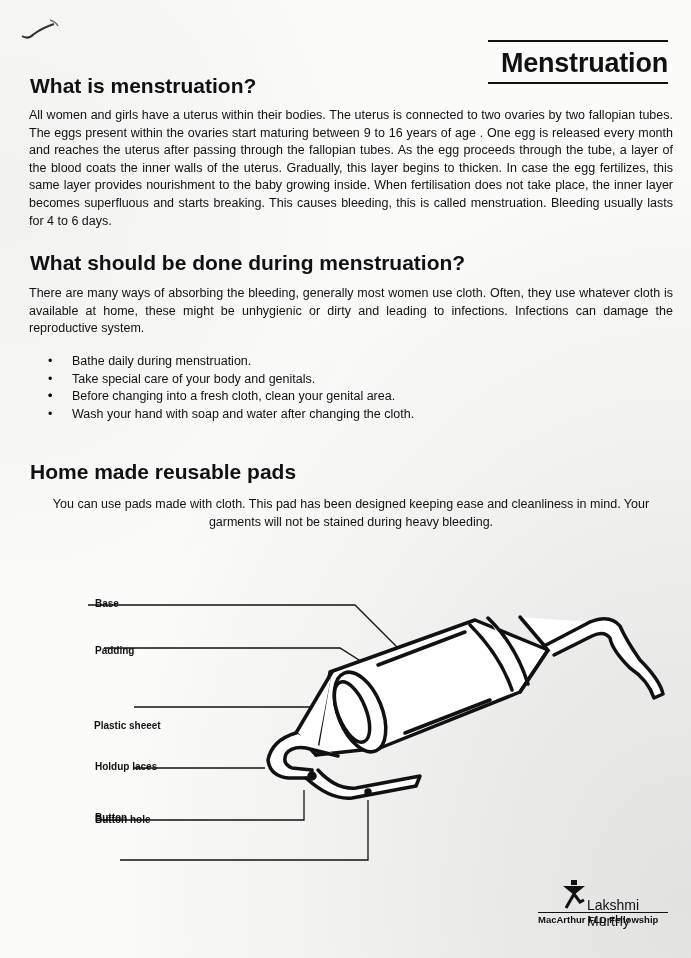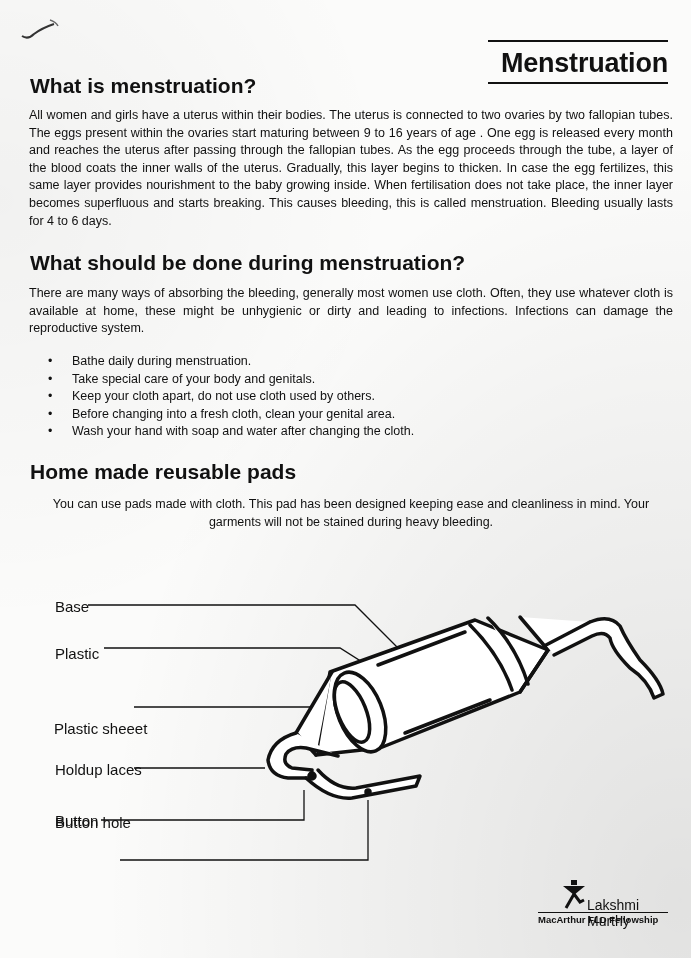--- a/index.html
+++ b/index.html
@@ -31,21 +31,21 @@
     position:absolute; left:29px; width:644px;
     font-size:12.5px; line-height:17.6px; text-align:justify;
   }
   .bullets {
     position:absolute; left:48px; top:353px; margin:0; padding:0; list-style:none;
     font-size:12.5px; line-height:17.6px;
   }
   .bullets li { position:relative; padding-left:24px; }
   .bullets li .dot { position:absolute; left:0; top:0; }
   .label {
-    position:absolute; font-size:15px; font-weight:normal; color:#111;
+    position:absolute; font-size:10px; font-weight:bold; color:#111;margin-left:40px;
   }
   .diagram { position:absolute; left:0; top:570px; }
   .logo {
     position:absolute; left:538px; top:880px; width:140px; height:50px;
   }
   .logo .name {
     position:absolute; left:49px; top:17px; font-size:14px; font-weight:normal;
   }
   .logo .rule {
     position:absolute; left:0; top:32px; width:130px; border-top:1px solid #111;
@@ -70,21 +70,21 @@
 
 <div class="h2" style="top:74px;">What is menstruation?</div>
 <div class="para" style="top:107px;">All women and girls have a uterus within their bodies. The uterus is connected to two ovaries by two fallopian tubes. The eggs present within the ovaries start maturing between 9 to 16 years of age . One egg is released every month and reaches the uterus after passing through the fallopian tubes. As the egg proceeds through the tube, a layer of the blood coats the inner walls of the uterus. Gradually, this layer begins to thicken. In case the egg fertilizes, this same layer provides nourishment to the baby growing inside. When fertilisation does not take place, the inner layer becomes superfluous and starts breaking. This causes bleeding, this is called menstruation. Bleeding usually lasts for 4 to 6 days.</div>
 
 <div class="h2" style="top:251px;text-align:center;">What should be done during menstruation?</div>
 <div class="para" style="top:285px;">There are many ways of absorbing the bleeding, generally most women use cloth. Often, they use whatever cloth is available at home, these might be unhygienic or dirty and leading to infections. Infections can damage the reproductive system.</div>
 
 <ul class="bullets">
   <li><span class="dot">•</span><span>Bathe daily during menstruation.</span></li>
   <li><span class="dot">•</span><span>Take special care of your body and genitals.</span></li>
-  <li><span class="dot">•</span><span>Keep your cloth apart, do not use cloth used by others.</span></li>
+  <li><span class="dot">•</span></li>
   <li><span class="dot">•</span><span>Before changing into a fresh cloth, clean your genital area.</span></li>
   <li><span class="dot">•</span><span>Wash your hand with soap and water after changing the cloth.</span></li>
 </ul>
 
 <div class="h2" style="top:460px;">Home made reusable pads</div>
 <div class="para" style="top:496px; text-align:center;">You can use pads made with cloth. This pad has been designed keeping ease and cleanliness in mind. Your garments will not be stained  during heavy bleeding.</div>
 
 <svg class="diagram" width="691" height="310" viewBox="0 570 691 310">
   <g stroke="#111" fill="none" stroke-width="1.3">
 
@@ -117,21 +117,21 @@
 
     <path d="M296,733 Q272,740 268,760 Q270,776 288,778 L310,778 L312,770 L292,768 Q282,764 286,754 Q292,746 306,748 L338,756"></path>
 
     <path d="M306,778 Q330,800 352,798 L416,786 L420,776 L356,788 Q336,790 318,770"></path>
     <circle cx="312" cy="776" r="3" fill="#111"></circle>
     <circle cx="368" cy="792" r="2" fill="#111"></circle>
   </g>
 </svg>
 
 <div class="label" style="left:55px; top:598px;">Base</div>
-<div class="label" style="left:55px; top:645px;">Plastic</div>
+<div class="label" style="left:55px; top:645px;">Padding</div>
 <div class="label" style="left:54px; top:720px;">Plastic sheeet</div>
 <div class="label" style="left:55px; top:761px;">Holdup laces</div>
 <div class="label" style="left:55px; top:812px;">Button</div>
 <div class="label" style="left:55px; top:814px;">Button hole</div>
 
 <div class="logo">
   <svg style="position:absolute; left:24px; top:0;" width="24" height="30" viewBox="0 0 24 30">
     <rect x="9" y="0" width="6" height="5" fill="#111"></rect>
     <path d="M1 6 L23 6 L12 15 Z" fill="#111"></path>
     <path d="M12 14 L4 28 M12 14 L18 22 L22 20" stroke="#111" stroke-width="3" fill="none"></path>

